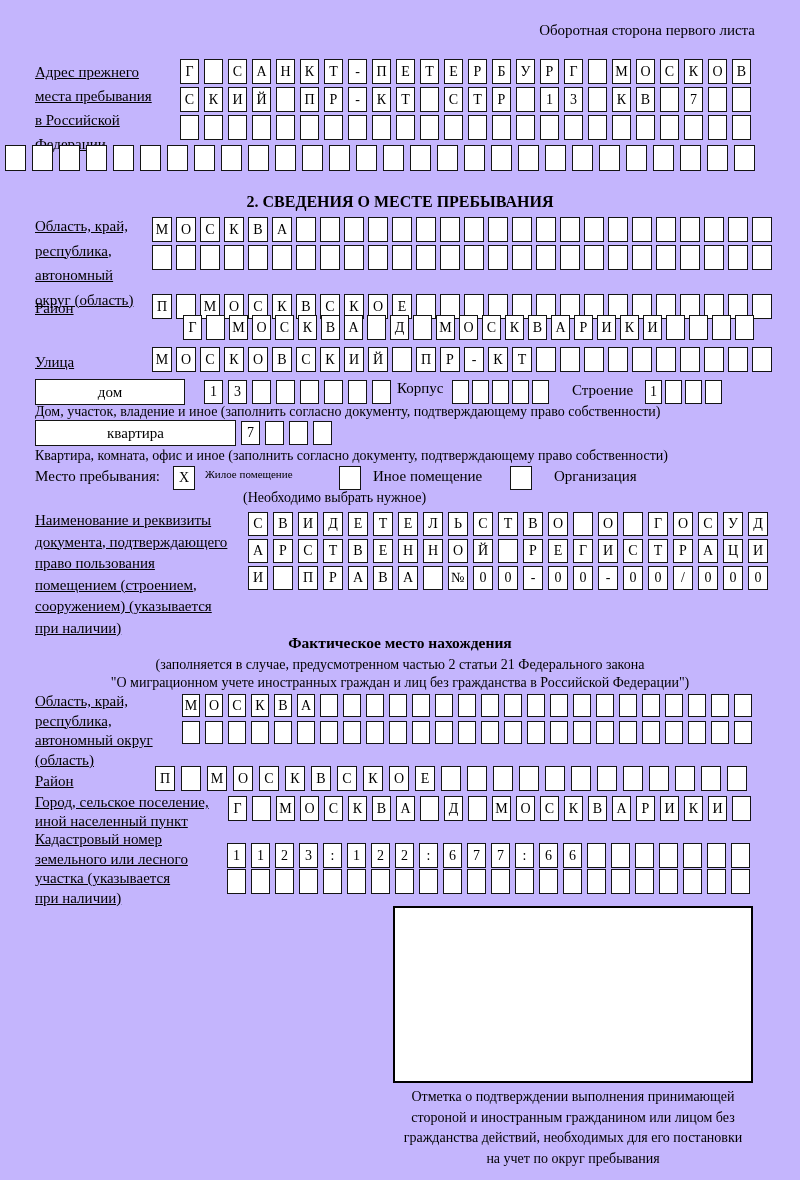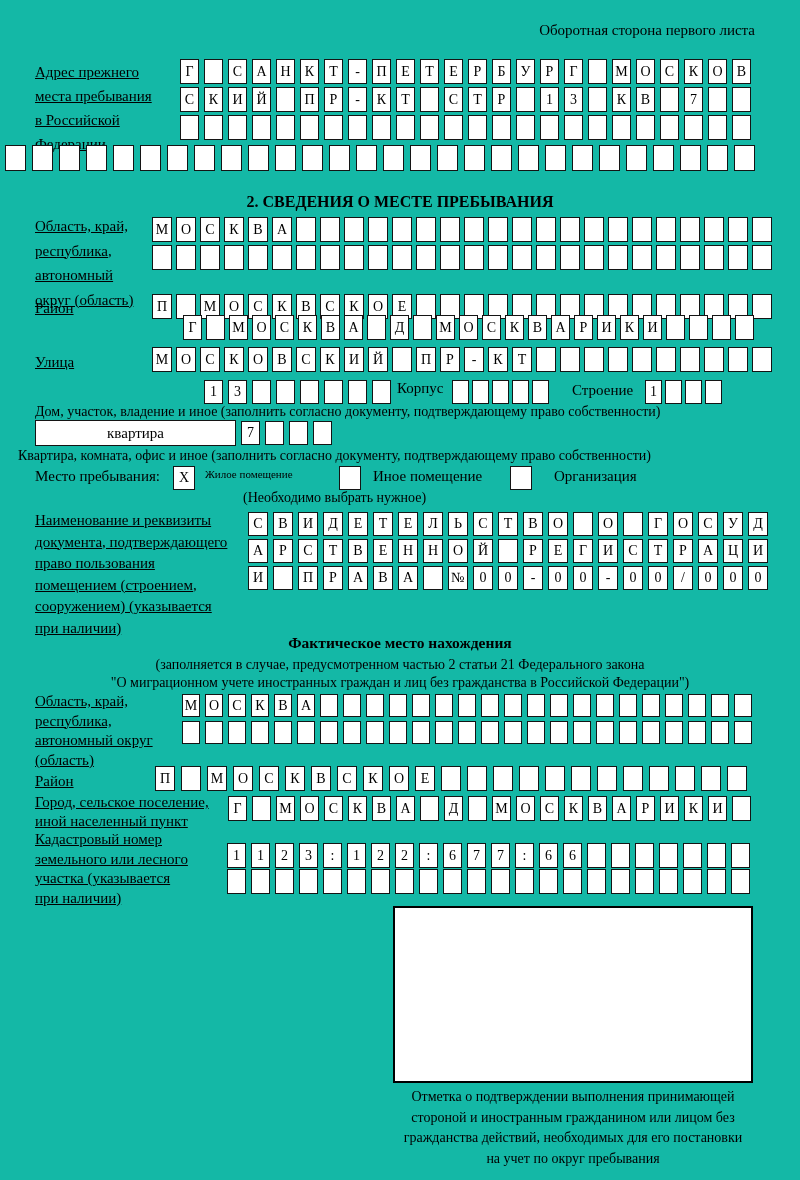--- a/index.html
+++ b/index.html
@@ -1,16 +1,16 @@
 <!DOCTYPE html>
 <html><head>
 <meta charset="utf-8">
 <style>
   html,body{margin:0;padding:0;background:#fff;}
-  .page{position:relative;width:800px;height:1180px;background:#14b8a6;
+  .page{position:relative;width:800px;height:1180px;background:#c4b5fd;
         font-family:"Liberation Serif","DejaVu Serif",serif;color:#000;overflow:hidden;}
   .lab{position:absolute;font-size:15px;line-height:24px;white-space:nowrap;text-decoration:underline;}
   .cap{position:absolute;font-size:14px;white-space:nowrap;}
   .cap-center{left:0;width:800px;text-align:center;}
   .sec-title{position:absolute;left:0;width:800px;text-align:center;font-weight:bold;
              font-size:16px;white-space:nowrap;}
   .cellrow{position:absolute;display:flex;}
   .cell{box-sizing:border-box;border:1.6px solid #141414;display:flex;align-items:center;
         justify-content:center;font-size:14px;background:#fff;flex:none;}
   .ca{gap:5px}.ca .cell{width:19px;height:25px}
@@ -298,20 +298,21 @@
       <span class="cell"></span>
       <span class="cell"></span>
       <span class="cell"></span>
       <span class="cell"></span>
       <span class="cell"></span>
       <span class="cell"></span>
       <span class="cell"></span>
       <span class="cell"></span>
     </div>
 
+  <div class="fieldbox" style="top:379px;left:35px;width:150px;height:26px;">дом</div>
   <div class="cellrow cg" style="top:380px;left:204px;">
       <span class="cell">1</span>
       <span class="cell">3</span>
       <span class="cell"></span>
       <span class="cell"></span>
       <span class="cell"></span>
       <span class="cell"></span>
       <span class="cell"></span>
       <span class="cell"></span>
     </div>
@@ -332,21 +333,21 @@
     </div>
   <div class="cap" style="top:404px;left:35px;">Дом, участок, владение и иное (заполнить согласно документу, подтверждающему право собственности)</div>
 
   <div class="fieldbox" style="top:420px;left:35px;width:201px;height:26px;">квартира</div>
   <div class="cellrow cg" style="top:421px;left:241px;">
       <span class="cell">7</span>
       <span class="cell"></span>
       <span class="cell"></span>
       <span class="cell"></span>
     </div>
-  <div class="cap" style="top:448px;left:18px;">Квартира, комната, офис и иное (заполнить согласно документу, подтверждающему право собственности)</div>
+  <div class="cap" style="top:448px;left:35px;">Квартира, комната, офис и иное (заполнить согласно документу, подтверждающему право собственности)</div>
 
   <div class="cap" style="top:468px;left:35px;font-size:15px;">Место пребывания:</div>
   <div class="chk" style="top:466px;left:173px;">X</div>
   <div class="cap" style="top:468px;left:205px;font-size:11px;">Жилое помещение</div>
   <div class="chk" style="top:466px;left:339px;"></div>
   <div class="cap" style="top:468px;left:373px;font-size:15px;">Иное помещение</div>
   <div class="chk" style="top:466px;left:510px;"></div>
   <div class="cap" style="top:468px;left:554px;font-size:15px;">Организация</div>
   <div class="cap" style="top:490px;left:243px;">(Необходимо выбрать нужное)</div>
 

